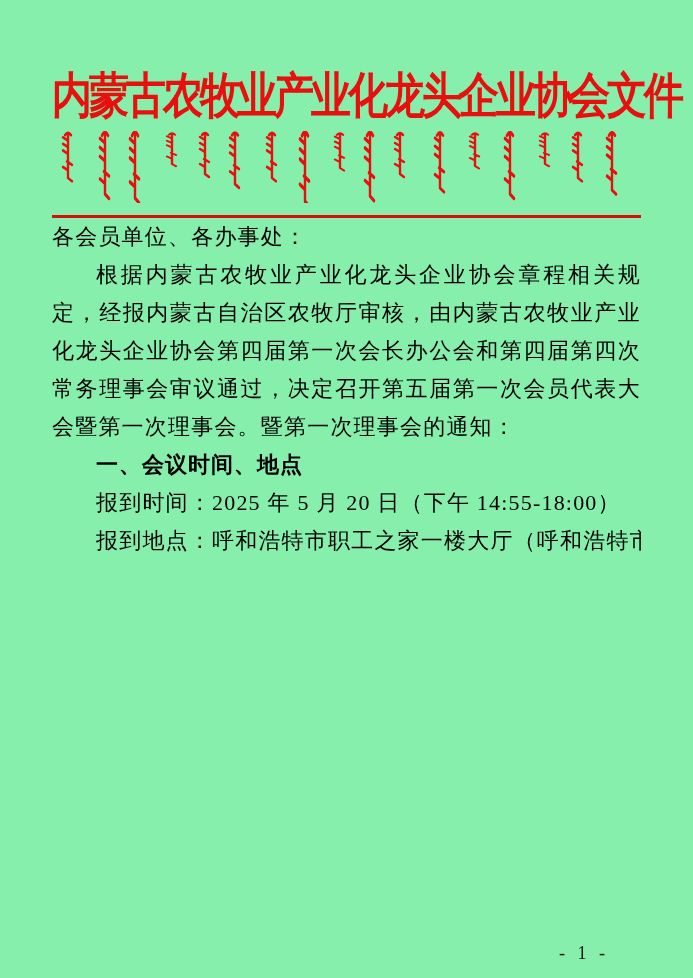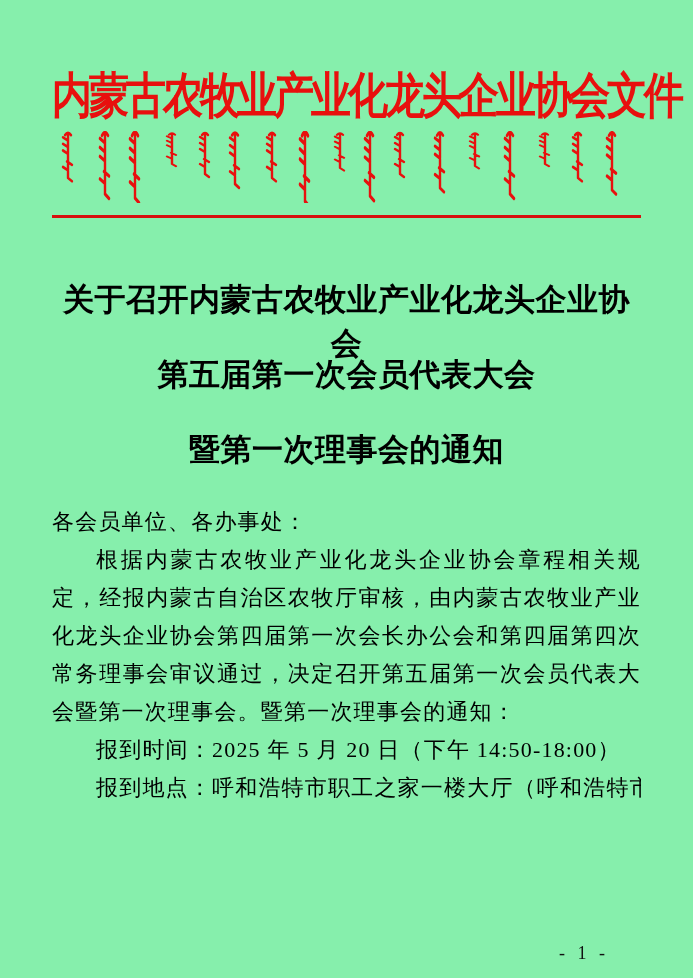--- a/index.html
+++ b/index.html
@@ -120,29 +120,25 @@
         <use href="#mword" transform="translate(458 3) scale(1 1.5)"></use>
         <use href="#mword" transform="translate(493 3) scale(1 0.75)"></use>
         <use href="#mword" transform="translate(526 3) scale(1 1.1)"></use>
         <use href="#mword" transform="translate(560 3) scale(1 1.4)"></use>
       </svg>
     </div>
 
 
     <div class="red-line"></div>
 
-    <div class="main-title">
-      <div class="t-line">关于召开内蒙古农牧业产业化龙头企业协会</div>
-      <div class="t-line">第五届第一次会员代表大会</div>
-      <div class="t-line">暨第一次理事会的通知</div>
-    </div>
 
     <div class="body-text">
       <p class="salutation">各会员单位、各办事处：</p>
       <p class="paragraph">根据内蒙古农牧业产业化龙头企业协会章程相关规定，经报内蒙古自治区农牧厅审核，由内蒙古农牧业产业化龙头企业协会第四届第一次会长办公会和第四届第四次常务理事会审议通过，决定召开第五届第一次会员代表大会暨第一次理事会。暨第一次理事会的通知：</p>
-      <p class="detail-line">报到时间：2025 年 5 月 20 日（下午 14:50-18:00）</p>
+      <p class="section-heading">一、会议时间、地点</p>
+      <p class="detail-line">报到时间：2025 年 5 月 20 日（下午 14:55-18:00）</p>
       <p class="detail-line">报到地点：呼和浩特市职工之家一楼大厅（呼和浩特市赛</p>
     </div>
 
   </div>
 
   <div class="page-number">- 1 -</div>
 </div>
 
 </body></html>

